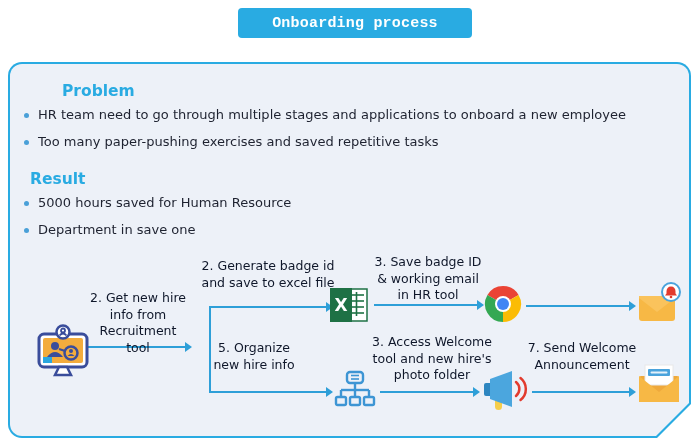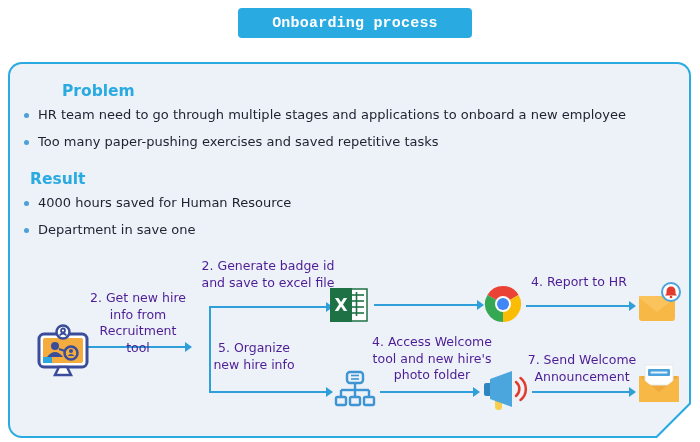--- a/index.html
+++ b/index.html
@@ -16,21 +16,21 @@
   .panel-fill{position:absolute;inset:2px;background:#EDF1F8;border-radius:12px;
     clip-path:polygon(0 0,100% 0,100% calc(100% - 33px),calc(100% - 33px) 100%,0 100%);}
   .panel-content{position:absolute;inset:0;}
   
   .section-heading{position:absolute;color:#29ABE2;font-size:15.5px;font-weight:700;}
   .bullets{position:absolute;}
   .bullet{display:flex;align-items:flex-start;margin-bottom:9px;white-space:nowrap;text-align:center;}
   .dot{width:5px;height:5px;border-radius:50%;background:#4AA0D8;margin:7px 9px 0 0;flex:0 0 auto;}
   .bullet span.txt{color:#1E2230;font-size:13px;line-height:18px;}
   
-  .step-label{position:absolute;color:#4c1d95;font-size:12.5px;line-height:1.32;text-align:center;}
+  .step-label{position:absolute;color:#0f172a;font-size:12.5px;line-height:1.32;text-align:center;}
   .harrow{position:absolute;height:2px;background:#2E9FD8;}
   .harrow::after{content:"";position:absolute;right:-6px;top:-4px;width:0;height:0;
     border-left:7px solid #2E9FD8;border-top:5px solid transparent;border-bottom:5px solid transparent;}
   .vline{position:absolute;width:2px;background:#2E9FD8;}
   .icon{position:absolute;}
 </style>
 </head>
 <body>
 
 <div class="page">
@@ -53,43 +53,43 @@
         <div class="bullet">
           <span class="dot"></span>
           <span class="txt">Too many paper-pushing exercises and saved repetitive tasks</span>
         </div>
       </div>
 
       <div class="section-heading" style="left:22px;top:108px;">Result</div>
       <div class="bullets" style="left:16px;top:132px;">
         <div class="bullet">
           <span class="dot"></span>
-          <span class="txt">4000 hours saved for Human Resource</span>
+          <span class="txt">5000 hours saved for Human Resource</span>
         </div>
         <div class="bullet">
           <span class="dot"></span>
           <span class="txt">Department in save one</span>
         </div>
       </div>
 
       <div class="harrow" style="left:76px;top:284px;width:102px;"></div>
       <div class="vline" style="left:201px;top:244px;height:87px;"></div>
       <div class="harrow" style="left:201px;top:244px;width:118px;"></div>
       <div class="harrow" style="left:366px;top:242px;width:104px;"></div>
       <div class="harrow" style="left:518px;top:243px;width:104px;"></div>
       <div class="harrow" style="left:201px;top:329px;width:118px;"></div>
       <div class="harrow" style="left:372px;top:329px;width:94px;"></div>
       <div class="harrow" style="left:524px;top:329px;width:98px;"></div>
 
       <div class="step-label" style="left:80px;top:228px;width:100px;">2. Get new hire info from Recruitment tool</div>
       <div class="step-label" style="left:186px;top:196px;width:148px;">2. Generate badge id and save to excel file</div>
-      <div class="step-label" style="left:516px;top:212px;width:110px;">4. Report to HR</div>
+      <div class="step-label" style="left:364px;top:192px;width:112px;">3. Save badge ID &amp; working email in HR tool</div>
       <div class="step-label" style="left:196px;top:278px;width:100px;">5. Organize new hire info</div>
-      <div class="step-label" style="left:360px;top:272px;width:128px;">4. Access Welcome tool and new hire's photo folder</div>
-      <div class="step-label" style="left:516px;top:278px;width:116px;margin-top:12px;">7. Send Welcome Announcement</div>
+      <div class="step-label" style="left:360px;top:272px;width:128px;">3. Access Welcome tool and new hire's photo folder</div>
+      <div class="step-label" style="left:516px;top:278px;width:116px;">7. Send Welcome Announcement</div>
 
       <div class="icon" style="left:25px;top:262px;">
         <svg width="60" height="58" viewBox="0 0 60 58">
           <rect x="6" y="10" width="48" height="33" rx="5" fill="#ffffff" stroke="#3A4D9B" stroke-width="3"></rect>
           <rect x="10" y="14" width="40" height="25" rx="2" fill="#F3AC3D"></rect>
           <rect x="10" y="33" width="9" height="6" fill="#2AA7DF"></rect>
           <circle cx="22" cy="22" r="4" fill="#3A4D9B"></circle>
           <path d="M14 33 q8 -10 16 0 z" fill="#3A4D9B"></path>
           <line x1="26" y1="25" x2="35" y2="28" stroke="#3A4D9B" stroke-width="2"></line>
           <circle cx="38" cy="29" r="6.5" fill="#F3AC3D" stroke="#3A4D9B" stroke-width="2.5"></circle>

